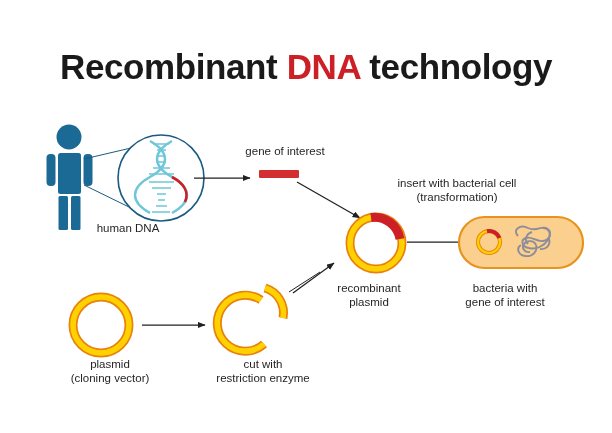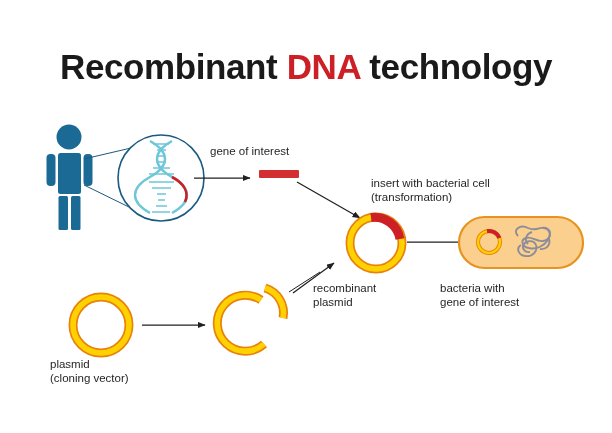--- a/index.html
+++ b/index.html
@@ -34,20 +34,21 @@
     letter-spacing: -0.4px;
     color: #1a1a1a;
     white-space: nowrap;
   }
   .ttl .accent { color: #cc2026; }
   .lbl {
     position: absolute;
     font-family: "Liberation Sans", sans-serif;
     font-size: 11.5px;
     color: #231f20;
+    text-align: center;
     line-height: 14px;
     white-space: pre-line;
   }
   .lbl-human    { left: 68px;  top: 221px; width: 120px; }
   .lbl-gene     { left: 210px; top: 144px; width: 150px; }
   .lbl-plasmid  { left: 50px;  top: 357px; width: 120px; }
   .lbl-cut      { left: 192px; top: 357px; width: 142px; }
   .lbl-recomb   { left: 313px; top: 281px; width: 112px; }
   .lbl-insert   { left: 371px; top: 176px; width: 172px; }
   .lbl-bact     { left: 440px; top: 281px; width: 130px; }
@@ -159,23 +160,26 @@
         <path d="M518,236 C512,230 520,224 528,228 C537,232 540,226 546,228 C553,231 550,240 543,241 C536,242 532,236 526,238 C520,240 522,247 529,248"></path>
         <path d="M529,248 C536,250 544,246 548,240 C552,234 549,228 543,228"></path>
         <path d="M521,245 C516,248 518,255 525,256 C533,257 538,251 536,245"></path>
         <path d="M536,245 C534,240 527,240 524,244 C521,248 525,253 530,252"></path>
         <path d="M540,249 C546,250 551,245 549,239"></path>
         <path d="M532,232 C526,234 524,240 528,244"></path>
       </g>
     </g>
   </svg>
 
+  <div class="lbl lbl-human">human DNA</div>
   <div class="lbl lbl-gene">gene of interest</div>
   <div class="lbl lbl-plasmid">plasmid
 (cloning vector)</div>
+  <div class="lbl lbl-cut">cut with
+restriction enzyme</div>
   <div class="lbl lbl-recomb">recombinant
 plasmid</div>
   <div class="lbl lbl-insert">insert with bacterial cell
 (transformation)</div>
   <div class="lbl lbl-bact">bacteria with
 gene of interest</div>
 
 </div>
 
 </body></html>

